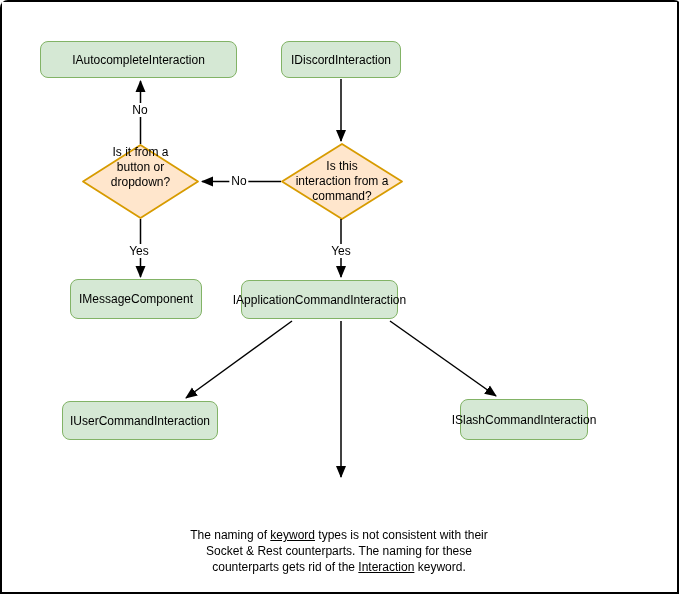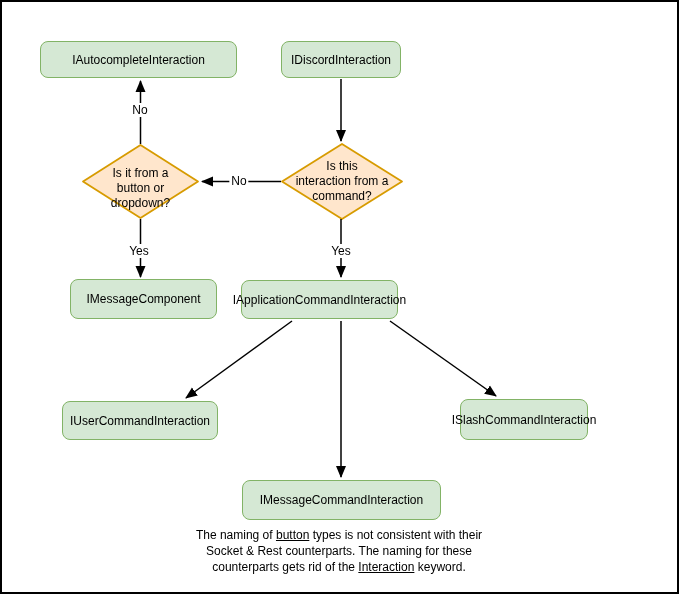--- a/index.html
+++ b/index.html
@@ -16,20 +16,21 @@
   body {
     font-family: "Liberation Sans", sans-serif;
     background: #fff;
   }
   #diagram {
     position: relative;
     width: 682px;
     height: 602px;
     background: var(--bg);
     overflow: hidden;
+    border-radius: 8px;
   }
   #frame {
     position: absolute;
     left: 0; top: 0;
     width: 675px; height: 590px;
     border: 2px solid var(--frame-border);
     box-sizing: content-box;
   }
   #edges {
     position: absolute;
@@ -56,34 +57,34 @@
     border-radius: 8px;
     display: flex;
     align-items: center;
     justify-content: center;
     font-size: 12px;
     color: var(--text);
     text-align: center;
   }
   #node-autocomplete        { left: 40px;  top: 41px;  width: 197px; height: 37px; }
   #node-discord             { left: 281px; top: 41px;  width: 120px; height: 37px; }
-  #node-message-component   { left: 70px;  top: 279px; width: 147px; height: 40px; }
+  #node-message-component   { left: 70px;  top: 279px; width: 132px; height: 40px; }
   #node-application-command { left: 241px; top: 280px; width: 157px; height: 39px; }
   #node-user-command        { left: 62px;  top: 401px; width: 156px; height: 39px; }
   #node-slash-command       { left: 460px; top: 399px; width: 128px; height: 41px; }
   #node-message-command     { left: 242px; top: 480px; width: 199px; height: 40px; }
   .decision-label {
     position: absolute;
     text-align: center;
     font-size: 12px;
     line-height: 15px;
     color: var(--text);
     white-space: pre-line;
   }
-  #decision-left-label  { left: 83px;  top: 166px; width: 115px; }
+  #decision-left-label  { left: 83px;  top: 145px; width: 115px; }
   #decision-right-label { left: 282px; top: 159px; width: 120px; }
   .edge-label {
     position: absolute;
     transform: translate(-50%, -50%);
     background: var(--bg);
     padding: 0 2px;
     font-size: 12px;
     color: var(--text);
     line-height: 14px;
     text-align: right;
@@ -142,35 +143,32 @@
   </div>
   <div class="node" id="node-application-command">
     <span>IApplicationCommandInteraction</span>
   </div>
   <div class="node" id="node-user-command">
     <span>IUserCommandInteraction</span>
   </div>
   <div class="node" id="node-slash-command">
     <span>ISlashCommandInteraction</span>
   </div>
-  <div class="node" id="node-message-command">
-    <span>IMessageCommandInteraction</span>
-  </div>
 
   <div class="decision-label" id="decision-left-label">Is it from a
 button or
 dropdown?</div>
   <div class="decision-label" id="decision-right-label">Is this
 interaction from a
 command?</div>
 
   <span class="edge-label" id="label-no-top">No</span>
   <span class="edge-label" id="label-no-mid">No</span>
   <span class="edge-label" id="label-yes-left">Yes</span>
   <span class="edge-label" id="label-yes-right">Yes</span>
 
   <div id="note">
-      <div><span>The naming of </span><span class="u">button</span><span> types is not consistent with their</span></div>
+      <div><span>The naming of </span><span class="u">keyword</span><span> types is not consistent with their</span></div>
       <div><span class="b">Socket</span><span> &amp; </span><span class="b">Rest</span><span> counterparts. The naming for these</span></div>
       <div><span>counterparts gets rid of the </span><span class="u">Interaction</span><span> keyword.</span></div>
     </div>
 
 </div>
 
 </body></html>

